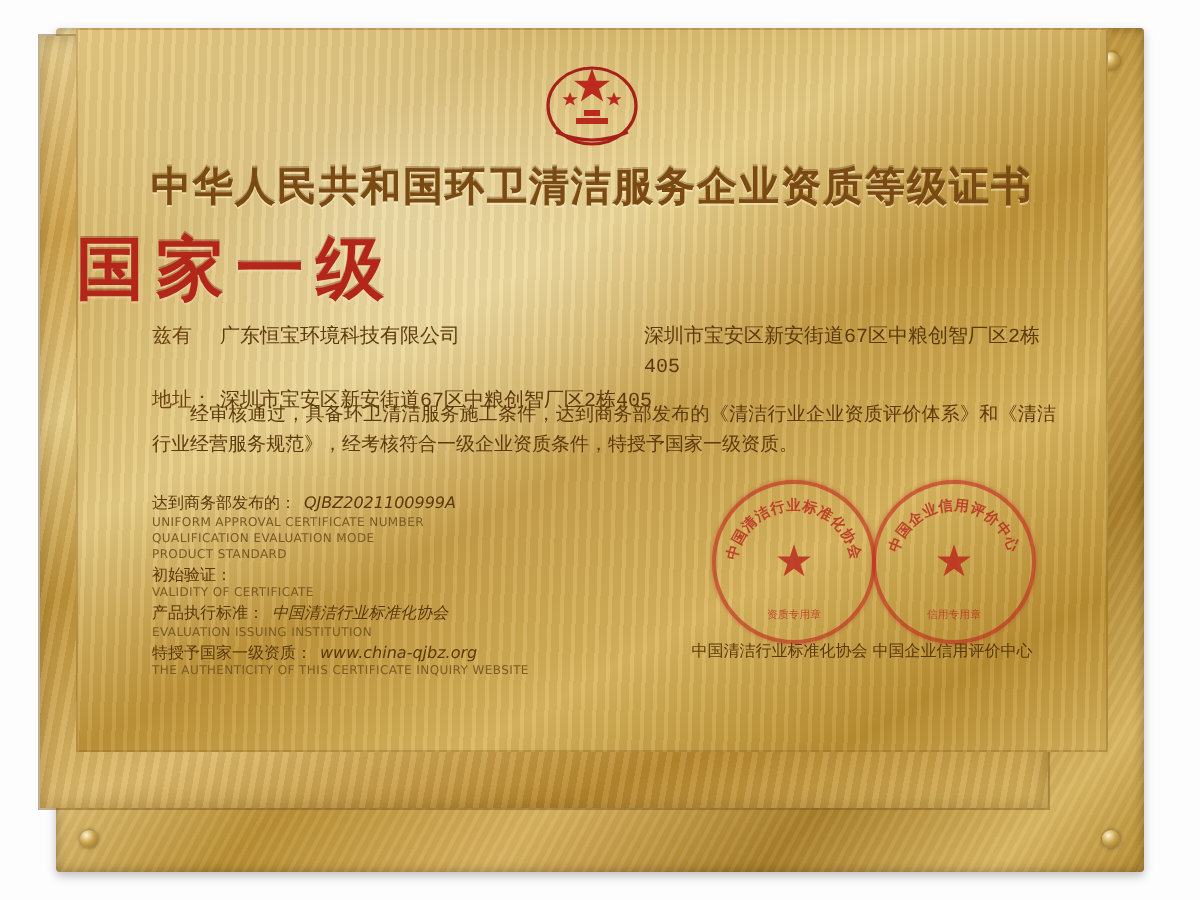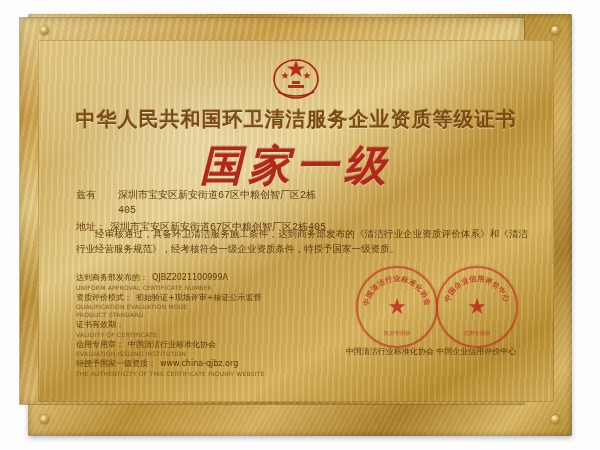--- a/index.html
+++ b/index.html
@@ -32,21 +32,21 @@
     background:
       linear-gradient(160deg,#e8cf8f 0%, #cfa24a 18%, #e6cc84 34%, #bf9339 50%, #ddba6b 68%, #b8882d 84%, #d9b55f 100%);
     box-shadow:0 0 0 1px rgba(120,85,20,.45), 0 0 10px rgba(90,60,10,.35) inset;
   }
   .bevel:before{
     content:"";position:absolute;inset:0;
     background:repeating-linear-gradient(100deg, rgba(255,255,255,.08) 0 3px, rgba(0,0,0,.05) 3px 7px);
   }
   
   .face{
-    position:absolute;left:38px;top:40px;width:516px;height:362px;
+    position:absolute;left:38px;top:14px;width:516px;height:362px;
     background:
       radial-gradient(ellipse at 30% 25%, rgba(255,248,220,.55) 0%, rgba(255,240,190,.18) 35%, rgba(180,140,50,.05) 60%),
       linear-gradient(150deg,#e2c377 0%, #cda74f 20%, #e4c97f 38%, #c09438 55%, #dcb962 72%, #bb8f31 88%, #d8b45e 100%);
     box-shadow:0 0 0 1px rgba(150,110,40,.4) inset;
     overflow:hidden;
   }
   .face:before{
     content:"";position:absolute;inset:0;
     background:repeating-linear-gradient(92deg, rgba(255,255,255,.07) 0 2px, rgba(0,0,0,.045) 2px 6px);
   }
@@ -59,26 +59,25 @@
   .emblem svg{display:block;}
   
   .title{
     position:absolute;left:0;right:0;top:66px;text-align:center;
     font-family:"DejaVu Sans", sans-serif;
     font-size:20px;font-weight:bold;letter-spacing:1px;
     color:#7a4a12;
     text-shadow:0 1px 0 rgba(255,240,200,.55), 0 -1px 0 rgba(90,55,10,.35);
   }
   .grade{
-    position:absolute;left:0;right:0;top:98px;text-align:center;
-    font-family:"DejaVu Sans", sans-serif;
-    font-size:42px;font-weight:bold;letter-spacing:6px;
+    position:absolute;left:0;right:0;top:98px;
+    font-family:"DejaVu Sans", sans-serif;
+    font-size:34px;font-weight:bold;letter-spacing:6px;
     color:#b3261a;
     text-shadow:0 1px 1px rgba(255,230,190,.5), 0 -1px 0 rgba(120,20,10,.4);
-    font-style:italic;
   }
   
   .fields{
     position:absolute;left:38px;right:22px;top:148px;
     font-family:Liberation Mono, monospace;
     font-size:10px;color:#5d3a0d;line-height:15px;
   }
   .fldrow{display:flex;margin-bottom:2px;}
   .fldlabel{width:34px;flex:none;color:#6b4410;}
   .fldval{flex:1;}
@@ -91,21 +90,21 @@
     text-indent:19px;
   }
   
   .details{
     position:absolute;left:38px;top:232px;width:250px;
     font-family:"DejaVu Sans", sans-serif;
     font-size:8px;line-height:11.5px;color:#5a380c;
   }
   .drow{display:flex;}
   .dlabel{flex:none;white-space:nowrap;}
-  .dvalue{margin-left:4px;white-space:nowrap;}
+  .dvalue{margin-left:4px;white-space:nowrap;font-style:italic;}
   .dsub{font-size:6px;color:#7a5a24;letter-spacing:.2px;line-height:8px;display:block;}
   
   .seal{
     position:absolute;width:78px;height:78px;border-radius:50%;
     border:2px solid rgba(190,40,30,.62);
     color:rgba(185,35,28,.72);
     box-shadow:0 0 2px rgba(180,40,30,.4);
   }
   .seal .star{
     position:absolute;left:50%;top:50%;transform:translate(-50%,-50%);
@@ -163,52 +162,49 @@
           <rect x="24" y="29" width="8" height="3" fill="#bb2a1f"></rect>
         </svg>
       </div>
 
       <div class="title">中华人民共和国环卫清洁服务企业资质等级证书</div>
       <div class="grade">国家一级</div>
 
       <div class="fields">
         <div class="fldrow">
           <span class="fldlabel">兹有</span>
+          <span class="fldval">广东恒宝环境科技有限公司</span>
           <span class="fldval second">深圳市宝安区新安街道67区中粮创智厂区2栋405</span>
         </div>
         <div class="fldrow">
           <span class="fldlabel">地址：</span>
           <span class="fldval">深圳市宝安区新安街道67区中粮创智厂区2栋405</span>
         </div>
       </div>
 
       <div class="para">经审核通过，具备环卫清洁服务施工条件，达到商务部发布的《清洁行业企业资质评价体系》和《清洁行业经营服务规范》，经考核符合一级企业资质条件，特授予国家一级资质。</div>
 
       <div class="details">
         <div class="drow">
           <span class="dlabel">达到商务部发布的：</span>
           <span class="dvalue">QJBZ2021100999A</span>
         </div>
         <span class="dsub">UNIFORM APPROVAL CERTIFICATE NUMBER</span>
 
-        <div class="drow">
-          <span class="dlabel">资质评价模式：</span>
-          <span class="dvalue">初始验证+现场评审+核证公示监督</span>
-        </div>
         <span class="dsub">QUALIFICATION EVALUATION MODE</span>
 
         <span class="dsub">PRODUCT STANDARD</span>
 
         <div class="drow">
-          <span class="dlabel">证书有效期：</span>
+          <span class="dlabel">初始验证：</span>
         </div>
         <span class="dsub">VALIDITY OF CERTIFICATE</span>
 
         <div class="drow">
-          <span class="dlabel">信用专用章：</span>
+          <span class="dlabel">产品执行标准：</span>
           <span class="dvalue">中国清洁行业标准化协会</span>
         </div>
         <span class="dsub">EVALUATION ISSUING INSTITUTION</span>
 
         <div class="drow">
           <span class="dlabel">特授予国家一级资质：</span>
           <span class="dvalue">www.china-qjbz.org</span>
         </div>
         <span class="dsub">THE AUTHENTICITY OF THIS CERTIFICATE INQUIRY WEBSITE</span>
       </div>

